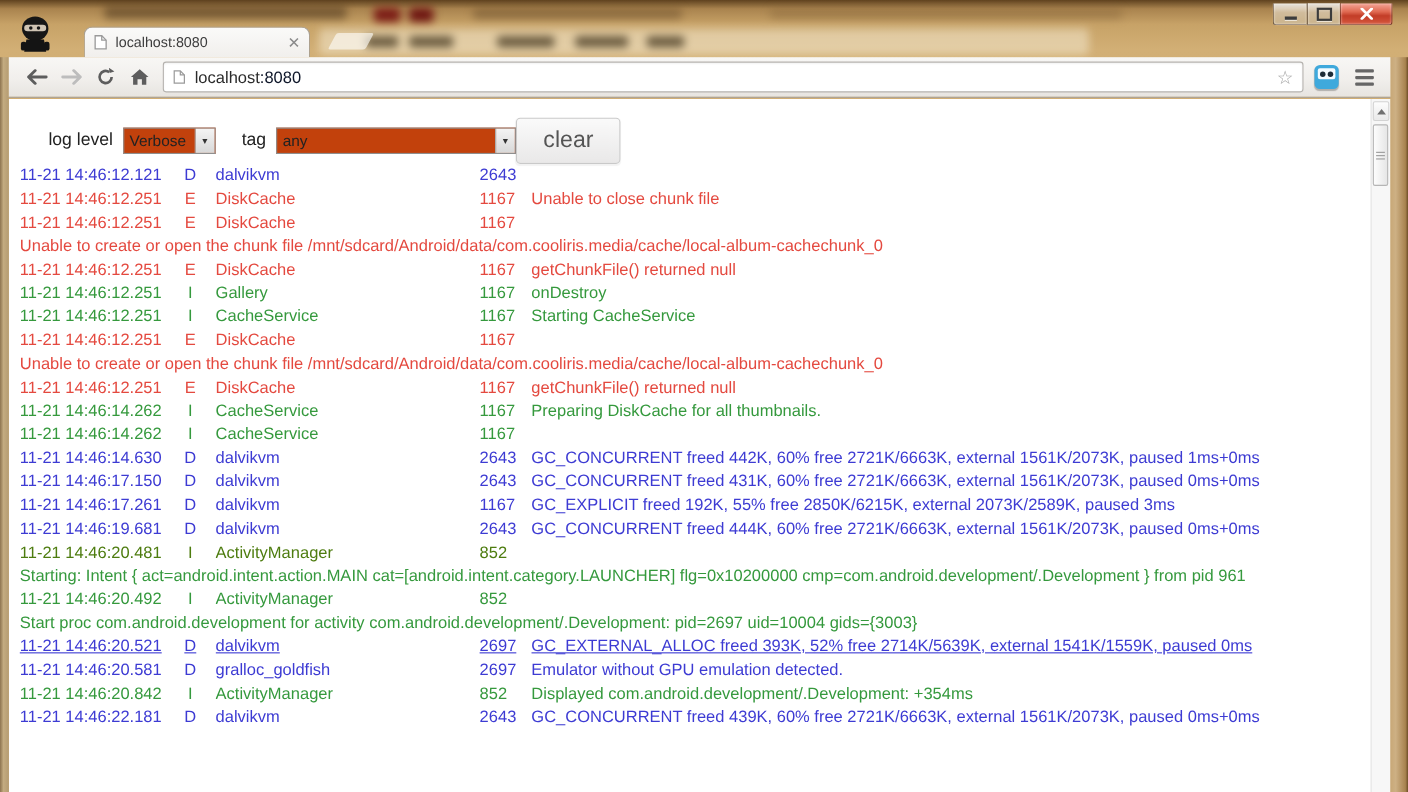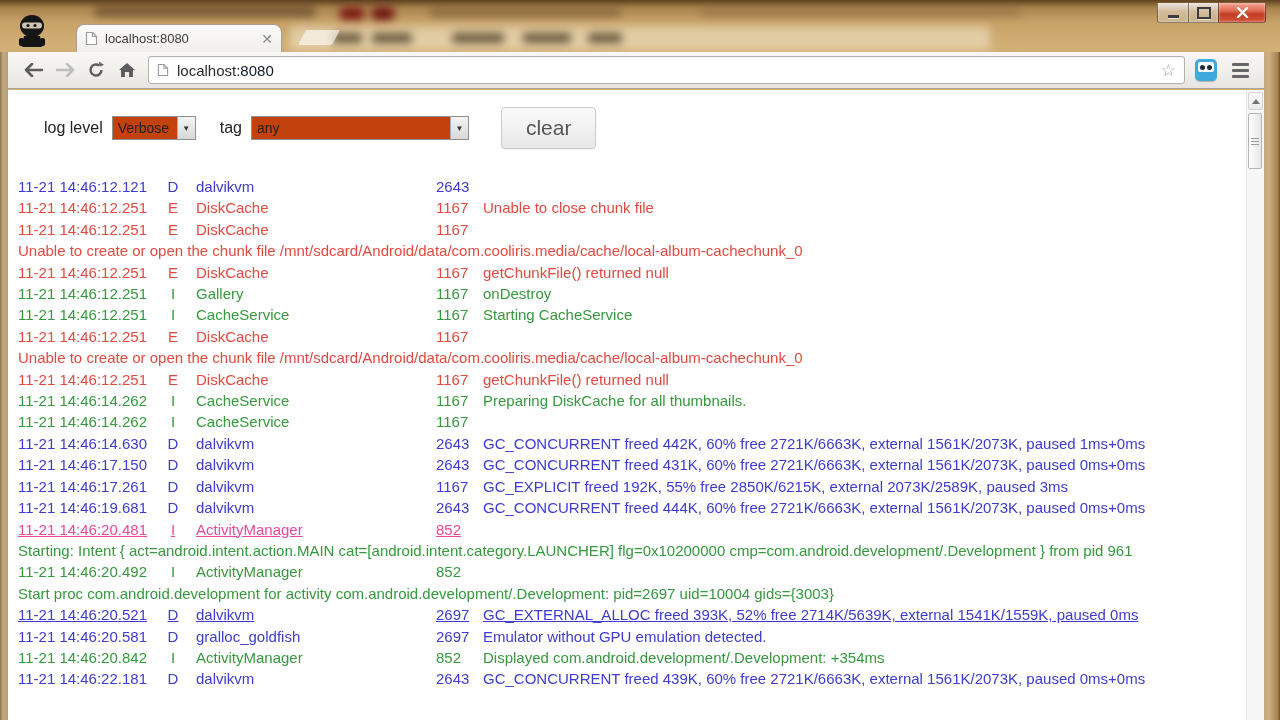--- a/index.html
+++ b/index.html
@@ -58,23 +58,23 @@
        border:1px solid #c9c9c9;border-radius:4px;padding:8px 24px;
        box-shadow:0 1px 1px rgba(0,0,0,.05);}
   .ctl-label{font-size:16px;color:#222;margin:0 9px 0 24px;}
   .sel{height:22px;border:1px solid #8f8f8f;background:#c2410c;display:flex;align-items:center;font-size:14px;color:#222;}
   .sel-small{width:82px;}
   .sel-large{width:216px;}
   .sel-val{flex:1;padding-left:5px;overflow:hidden;white-space:nowrap;}
   .sel-btn{width:17px;height:100%;background:linear-gradient(180deg,#f4f4f4,#d8d8d8);
            border-left:1px solid #adadad;display:flex;align-items:center;justify-content:center;
            font-size:8px;color:#333;}
-  .clear-wrap{margin-left:32px;}
-  
-  .loglist{margin-top:27px;padding:0 30px 0 10px;font-size:15px;}
+  .clear-wrap{}
+  
+  .loglist{padding:0 30px 0 10px;font-size:15px;}
   .log-row{display:flex;line-height:21.4px;white-space:nowrap;}
   .c-time{width:132px;flex:none;}
   .c-level{width:46px;flex:none;text-align:center;}
   .c-tag{width:240px;flex:none;overflow:hidden;}
   .c-pid{width:47px;flex:none;}
   .c-msg{flex:1;overflow:hidden;}
   .log-block{line-height:21.4px;max-width:1125px;white-space:normal;word-wrap:break-word;}
   
   .scrollbar{position:absolute;top:0;right:0;bottom:0;width:17px;background:#f7f7f7;border-left:1px solid #e4e4e4;z-index:20;}
   .sb-up{height:16px;margin:2px 1px 0 1px;background:linear-gradient(180deg,#fdfdfd,#e9e9e9);
@@ -303,21 +303,21 @@
     <span class="c-pid">1167</span>
     <span class="c-msg">GC_EXPLICIT freed 192K, 55% free 2850K/6215K, external 2073K/2589K, paused 3ms</span>
   </div>
         <div class="log-row" style="color: rgb(61, 59, 211);">
     <span class="c-time">11-21 14:46:19.681</span>
     <span class="c-level">D</span>
     <span class="c-tag">dalvikvm</span>
     <span class="c-pid">2643</span>
     <span class="c-msg">GC_CONCURRENT freed 444K, 60% free 2721K/6663K, external 1561K/2073K, paused 0ms+0ms</span>
   </div>
-        <div class="log-row" style="color: #ec4899; text-decoration: underline;">
+        <div class="log-row" style="color: #4d7c0f;">
     <span class="c-time">11-21 14:46:20.481</span>
     <span class="c-level">I</span>
     <span class="c-tag">ActivityManager</span>
     <span class="c-pid">852</span>
     <span class="c-msg"></span>
   </div>
         <div class="log-block" style="color: rgb(53, 153, 61);">Starting: Intent { act=android.intent.action.MAIN cat=[android.intent.category.LAUNCHER] flg=0x10200000 cmp=com.android.development/.Development } from pid 961</div>
         <div class="log-row" style="color: rgb(53, 153, 61);">
     <span class="c-time">11-21 14:46:20.492</span>
     <span class="c-level">I</span>

